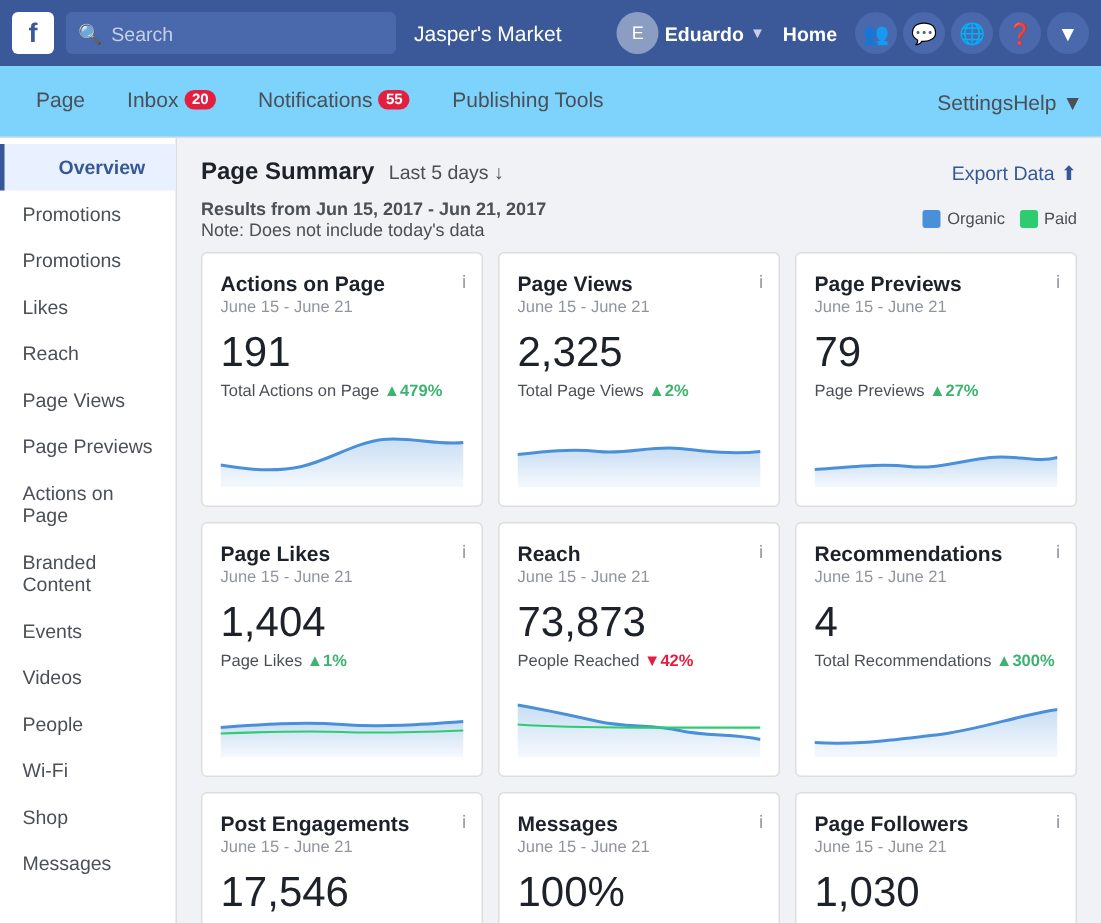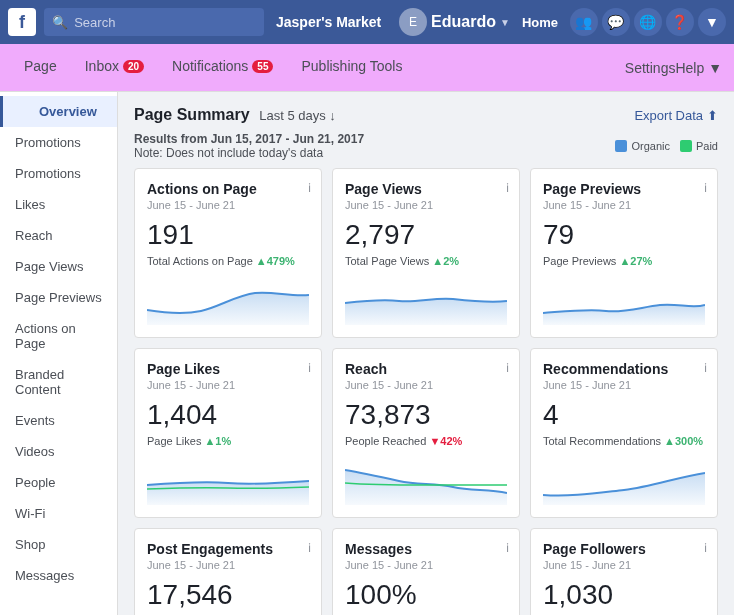--- a/index.html
+++ b/index.html
@@ -5,27 +5,27 @@
     * { margin: 0; padding: 0; box-sizing: border-box; }
     body { font-family: -apple-system, BlinkMacSystemFont, 'Segoe UI', Helvetica, Arial, sans-serif; font-size: 13px; background: #e9ebee; width: 734px; min-height: 615px; overflow-x: hidden; }
 
     
     .top-nav { background: #3b5998; height: 44px; display: flex; align-items: center; padding: 0 8px; gap: 8px; }
     .fb-logo { width: 28px; height: 28px; background: #fff; border-radius: 4px; display: flex; align-items: center; justify-content: center; color: #3b5998; font-weight: 900; font-size: 18px; flex-shrink: 0; }
     .search-bar { flex: 1; max-width: 220px; background: #4a69ad; border: none; border-radius: 4px; height: 28px; display: flex; align-items: center; padding: 0 8px; gap: 6px; color: #c8d0e7; font-size: 13px; }
     .search-bar input { background: transparent; border: none; outline: none; color: #fff; font-size: 13px; width: 100%; }
     .search-bar input::placeholder { color: #c8d0e7; }
     .nav-right { margin-left: auto; display: flex; align-items: center; gap: 4px; color: #fff; }
-    .nav-user { display: flex; align-items: center; gap: 4px; font-size: 16px; color: #fff; font-weight: 600; }
+    .nav-user { display: flex; align-items: center; gap: 4px; font-size: 13px; color: #fff; font-weight: 600; }
     .avatar-sm { width: 28px; height: 28px; border-radius: 50%; background: #8b9dc3; overflow: hidden; display: flex; align-items: center; justify-content: center; color: #fff; font-size: 12px; }
     .nav-link { color: #fff; font-size: 13px; font-weight: 600; padding: 0 8px; cursor: pointer; }
     .nav-icon { width: 28px; height: 28px; background: #4a69ad; border-radius: 50%; display: flex; align-items: center; justify-content: center; color: #fff; font-size: 14px; cursor: pointer; }
 
     
-    .page-nav { background: #f0abfc; border-bottom: 1px solid #ddd; display: flex; align-items: center; padding: 0 12px; height: 48px; gap: 4px; }
+    .page-nav { background: #7dd3fc; border-bottom: 1px solid #ddd; display: flex; align-items: center; padding: 0 12px; height: 48px; gap: 4px; }
     .page-nav-item { padding: 0 12px; height: 48px; display: flex; align-items: center; font-size: 14px; color: #4b4f56; cursor: pointer; border-bottom: 3px solid transparent; font-weight: 400; position: relative; }
     .page-nav-item.active { color: #365899; border-bottom: 3px solid #365899; font-weight: 600; }
     .badge { background: #e41e3f; color: #fff; border-radius: 10px; font-size: 10px; font-weight: 700; padding: 1px 5px; margin-left: 4px; }
     .page-nav-right { margin-left: auto; display: flex; align-items: center; }
     .settings-link { font-size: 14px; color: #4b4f56; cursor: pointer; }
 
     
     .main-layout { display: flex; min-height: calc(615px - 92px); }
 
     
@@ -64,21 +64,21 @@
   </style>
 </head>
 <body>
 
 <nav class="top-nav">
   <div class="fb-logo">f</div>
   <div class="search-bar">
     <span>🔍</span>
     <input placeholder="Search" style="">
   </div>
-  <span style="color:#fff;font-weight:700;font-size:14px;margin-left:4px;">Jasper's Market</span>
+  <span style="color:#fff;font-weight:400;font-size:14px;margin-left:4px;">Jasper's Market</span>
   <div class="nav-right">
     <div class="avatar-sm">E</div>
     <span class="nav-user">Eduardo</span>
     <span style="color:#c8d0e7;font-size:10px;">▼</span>
     <span class="nav-link">Home</span>
     <div class="nav-icon">👥</div>
     <div class="nav-icon">💬</div>
     <div class="nav-icon">🌐</div>
     <div class="nav-icon">❓</div>
     <div class="nav-icon">▼</div>
@@ -170,21 +170,21 @@
             <path d="M0,35 C20,38 40,40 60,36 C80,32 100,20 120,18 C140,16 160,22 180,20" fill="none" stroke="#4a90d9" stroke-width="2"></path>
             <path d="M0,35 C20,38 40,40 60,36 C80,32 100,20 120,18 C140,16 160,22 180,20 L180,50 L0,50 Z" fill="url(#g1)"></path>
           </svg>
         </div>
       </div>
 
       <div class="card">
         <span class="card-info">ℹ</span>
         <div class="card-title">Page Views</div>
         <div class="card-date">June 15 - June 21</div>
-        <div class="card-value">2,797</div>
+        <div class="card-value">2,325</div>
         <div class="card-label">Total Page Views <span class="card-change-up">▲2%</span></div>
         <div class="mini-chart">
           <svg class="chart-svg" viewBox="0 0 180 50" preserveAspectRatio="none">
             <defs>
                 <linearGradient id="g2" x1="0" y1="0" x2="0" y2="1">
                   <stop offset="0%" stop-color="#4a90d9" stop-opacity="0.3"></stop>
                   <stop offset="100%" stop-color="#4a90d9" stop-opacity="0.05"></stop>
                 </linearGradient>
               </defs>
             <path d="M0,28 C20,26 40,24 60,26 C80,28 100,22 120,24 C140,26 160,28 180,26" fill="none" stroke="#4a90d9" stroke-width="2"></path>

